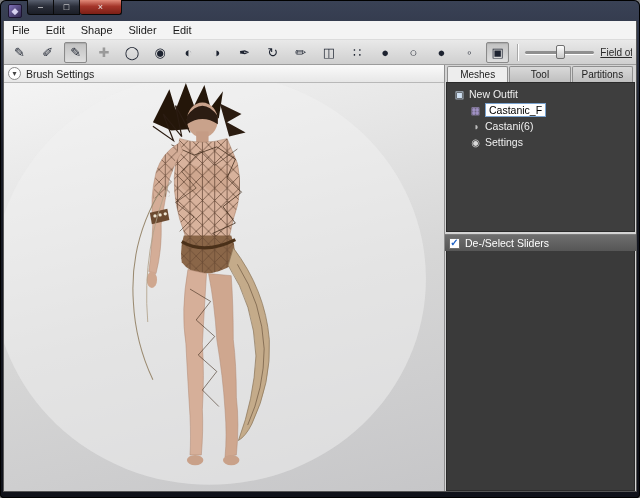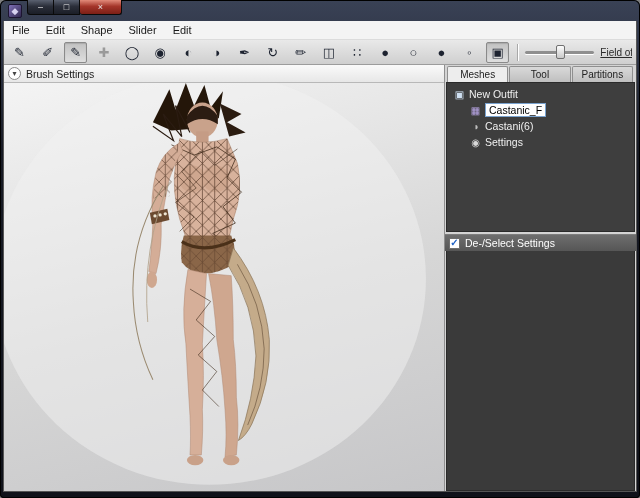--- a/index.html
+++ b/index.html
@@ -260,21 +260,21 @@
             <span class="ticon sphere-icon">◑</span>
             <span>Castani(6)</span>
           </div>
           <div class="tree-row child">
             <span class="ticon eye-icon">◉</span>
             <span>Settings</span>
           </div>
         </div>
         <div class="sliders-header">
           <span class="checkbox">✓</span>
-          <span>De-/Select Settings</span>
+          <span>De-/Select Sliders</span>
         </div>
         <div class="sliders-panel"></div>
       </div>
     </div>
 
 
   </div>
 </div>
 
 </body></html>

